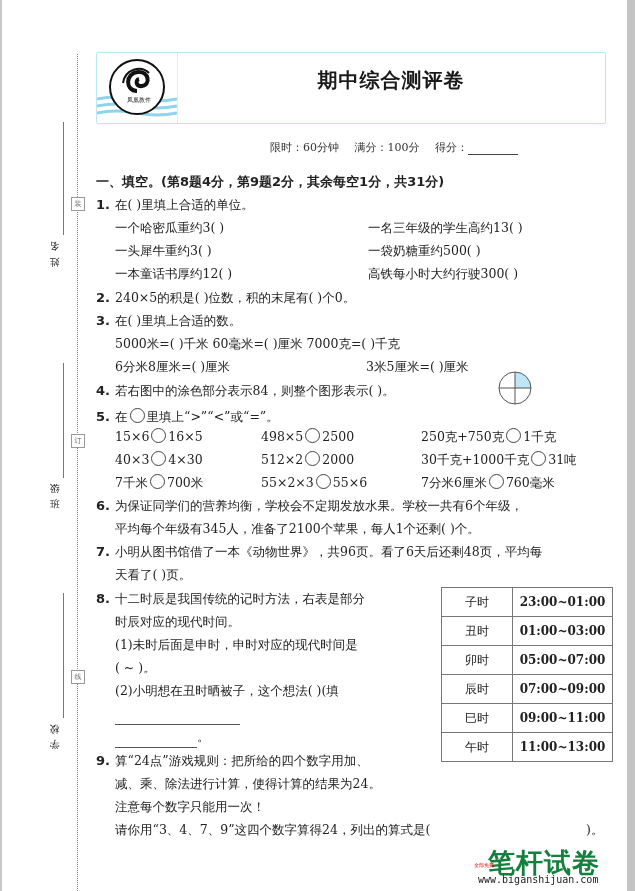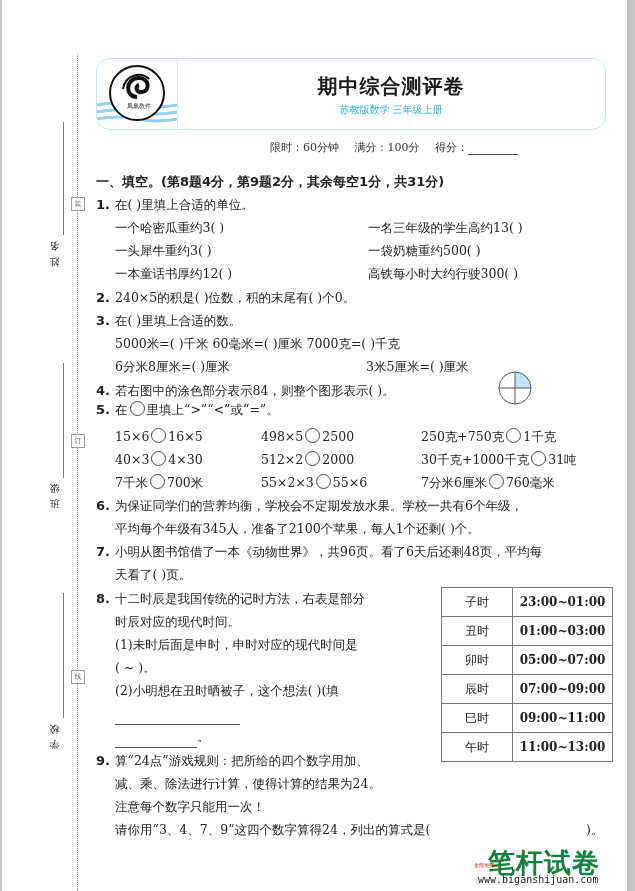--- a/index.html
+++ b/index.html
@@ -6,22 +6,22 @@
   body { width:635px; height:891px; background:#ffffff; position:relative; overflow:hidden;
          font-family:"DejaVu Serif", "Liberation Serif", serif; color:#222; }
   .page-edge-left { position:absolute; left:0; top:0; width:2px; height:891px; background:#c8c8c8; }
   .page-edge-right { position:absolute; right:0; top:0; width:8px; height:891px; background:#c4c4c4; }
   .binding-line { position:absolute; left:77px; top:54px; height:837px; border-left:1px dotted #888; }
   .bind-tag { position:absolute; left:71px; width:12px; height:12px; border:1px solid #999; background:#fff;
               font-size:7px; color:#666; text-align:center; line-height:12px; }
   .side-label { position:absolute; left:48px; font-size:10px; color:#333; writing-mode:vertical-rl; transform:rotate(180deg); letter-spacing:6px; }
   .side-rule { position:absolute; left:63px; width:1px; background:#777; }
 
-  .header-box { position:absolute; left:96px; top:58px; width:508px; height:70px; border:1.5px solid #bfe6f4;
-                border-radius:14px; background:#fff; overflow:hidden; }
+  .header-box { position:absolute; left:96px; top:52px; width:508px; height:70px; border:1.5px solid #bfe6f4;
+                border-radius:2px; background:#fff; overflow:hidden; }
   .logo-area { position:absolute; left:0; top:0; width:80px; height:70px; border-right:1px solid #d6eef7; }
   .logo-waves { position:absolute; left:0; bottom:6px; width:80px; height:22px; }
   .logo-circle { position:absolute; left:12px; top:6px; width:52px; height:52px; border-radius:50%; border:2.5px solid #111; background:#fff; }
   .logo-text { position:absolute; left:0; width:56px; top:35px; font-size:6px; text-align:center; color:#222; }
   .title { position:absolute; left:80px; right:0; top:14px; text-align:center; font-family:"DejaVu Sans", sans-serif;
            font-weight:bold; font-size:20px; color:#1a1a1a; letter-spacing:1px; }
   .subtitle { position:absolute; left:80px; right:0; top:44px; text-align:center; font-family:"DejaVu Sans", sans-serif;
               font-size:10px; color:#29b2dc; }
   .meta { position:absolute; left:270px; top:140px; font-size:11px; color:#333; }
   .meta span { margin-right:12px; }
@@ -74,21 +74,20 @@
     </svg>
     <div class="logo-circle">
       <svg width="52" height="52" viewBox="0 0 52 52" style="position:absolute;left:0;top:0">
         <path d="M26 30 C14 30 14 12 27 11 C38 10 40 24 31 25 C25 26 24 19 28 18" stroke="#111" stroke-width="4" fill="none"></path>
         <path d="M12 22 C14 8 30 4 38 12" stroke="#111" stroke-width="2" fill="none"></path>
       </svg>
       <div class="logo-text">凤凰教件</div>
     </div>
   </div>
   <div class="title">期中综合测评卷</div>
-  <div class="subtitle">苏教版数学  三年级上册</div>
 </div>
 
 <div class="meta">
   <span>限时：60分钟</span>
   <span>满分：100分</span>
   <span style="margin-right:0">得分：</span><span class="score-blank"></span>
 </div>
 
 <div class="content">
   <div class="line sec-head" style="top:0;left:0">一、填空。(第8题4分，第9题2分，其余每空1分，共31分)</div>
@@ -111,21 +110,21 @@
     <span class="qnum">3.</span><span>在(        )里填上合适的数。</span>
   </div>
   <div class="line" style="top:162px;left:19px">5000米=(        )千米  60毫米=(        )厘米  7000克=(        )千克</div>
   <div class="line" style="top:185px;left:19px">6分米8厘米=(        )厘米</div>
   <div class="line" style="top:185px;left:270px">3米5厘米=(        )厘米</div>
 
   <div class="line" style="top:209px;left:0">
     <span class="qnum">4.</span><span>若右图中的涂色部分表示84，则整个图形表示(        )。</span>
   </div>
 
-  <div class="line" style="top:228px;left:0">
+  <div class="line" style="top:235px;left:0">
     <span class="qnum">5.</span><span>在</span><span class="circle"></span><span>里填上“&gt;”“&lt;”或“=”。</span>
   </div>
   <div class="line" style="top:255px;left:19px"><span>15×6</span><span class="circle"></span><span>16×5</span></div>
   <div class="line" style="top:255px;left:165px"><span>498×5</span><span class="circle"></span><span>2500</span></div>
   <div class="line" style="top:255px;left:325px"><span>250克+750克</span><span class="circle"></span><span>1千克</span></div>
 
   <div class="line" style="top:278px;left:19px"><span>40×3</span><span class="circle"></span><span>4×30</span></div>
   <div class="line" style="top:278px;left:165px"><span>512×2</span><span class="circle"></span><span>2000</span></div>
   <div class="line" style="top:278px;left:325px"><span>30千克+1000千克</span><span class="circle"></span><span>31吨</span></div>
 

